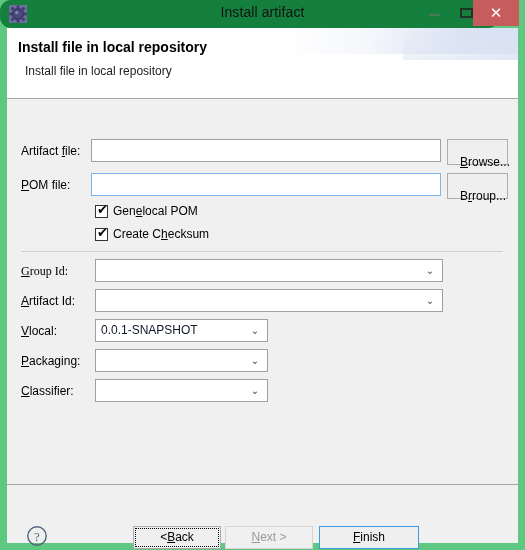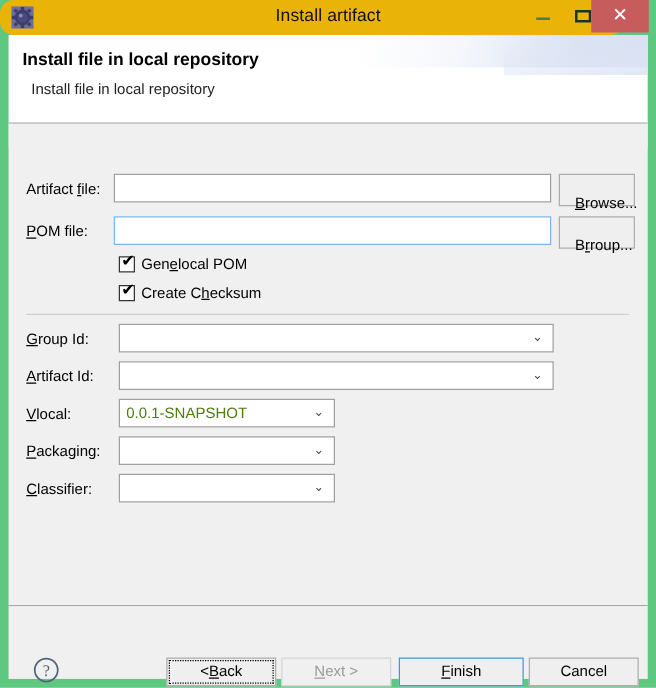--- a/index.html
+++ b/index.html
@@ -24,21 +24,21 @@
     background: #5fc880;
     box-sizing: border-box;
   }
 
   
   #titlebar {
     position: absolute;
     left: 0; top: 0;
     width: 499px;
     height: 28px;
-    background: #eab308;
+    background: #15803d;
     border-radius: 11px;
   }
   #app-icon {
     position: absolute;
     left: 9px; top: 5px;
     width: 18px; height: 18px;
   }
   #title-text {
     position: absolute;
     left: 0; top: 4px;
@@ -231,21 +231,21 @@
   .combo {
     position: absolute;
     box-sizing: border-box;
     background: #ffffff;
     border: 1px solid #a0a0a0;
   }
   .combo-text {
     position: absolute;
     left: 5px; top: 3px;
     font-size: 12px;
-    color: #4d7c0f;
+    color: #0f172a;
     font-family: "Liberation Sans", sans-serif;
     white-space: nowrap;
   }
   .combo-arrow {
     position: absolute;
     right: 4px; top: 0;
     width: 16px;
     height: 100%;
     color: #4a4a4a;
     font-size: 10px;
@@ -392,21 +392,21 @@
 
       <div class="cbrow" style="left:88px; top:127px;">
         <span class="cbbox">
           <span class="cbmark">✔</span>
         </span>
         <span class="cblabel"><span>Create C</span><span class="mn">h</span><span>ecksum</span></span>
       </div>
 
       <div id="sep-mid"></div>
 
-      <div class="fld-label" style="left:14px; top:165px;"><span></span><span class="mn">G</span><span>roup Id:</span></div>
+      <div class="fld-label" style="left:14px; top:165px;font-family:Liberation Serif, serif;"><span></span><span class="mn">G</span><span>roup Id:</span></div>
       <div class="combo" style="left:88px; top:160px; width:348px; height:23px;">
         <span class="combo-text"></span>
         <span class="combo-arrow">⌄</span>
       </div>
 
       <div class="fld-label" style="left:14px; top:195px;"><span></span><span class="mn">A</span><span>rtifact Id:</span></div>
       <div class="combo" style="left:88px; top:190px; width:348px; height:23px;">
         <span class="combo-text"></span>
         <span class="combo-arrow">⌄</span>
       </div>
@@ -459,23 +459,16 @@
       </button>
 
       <button class="dlgbtn" id="btn-finish">
         <span class="btn-inner">
             <span></span>
             <span class="mn">F</span>
             <span>inish</span>
           </span>
       </button>
 
-      <button class="dlgbtn" id="btn-cancel">
-        <span class="btn-inner">
-            <span></span>
-            <span class="mn"></span>
-            <span>Cancel</span>
-          </span>
-      </button>
 
     </div>
   </div>
 </div>
 
 </body></html>

